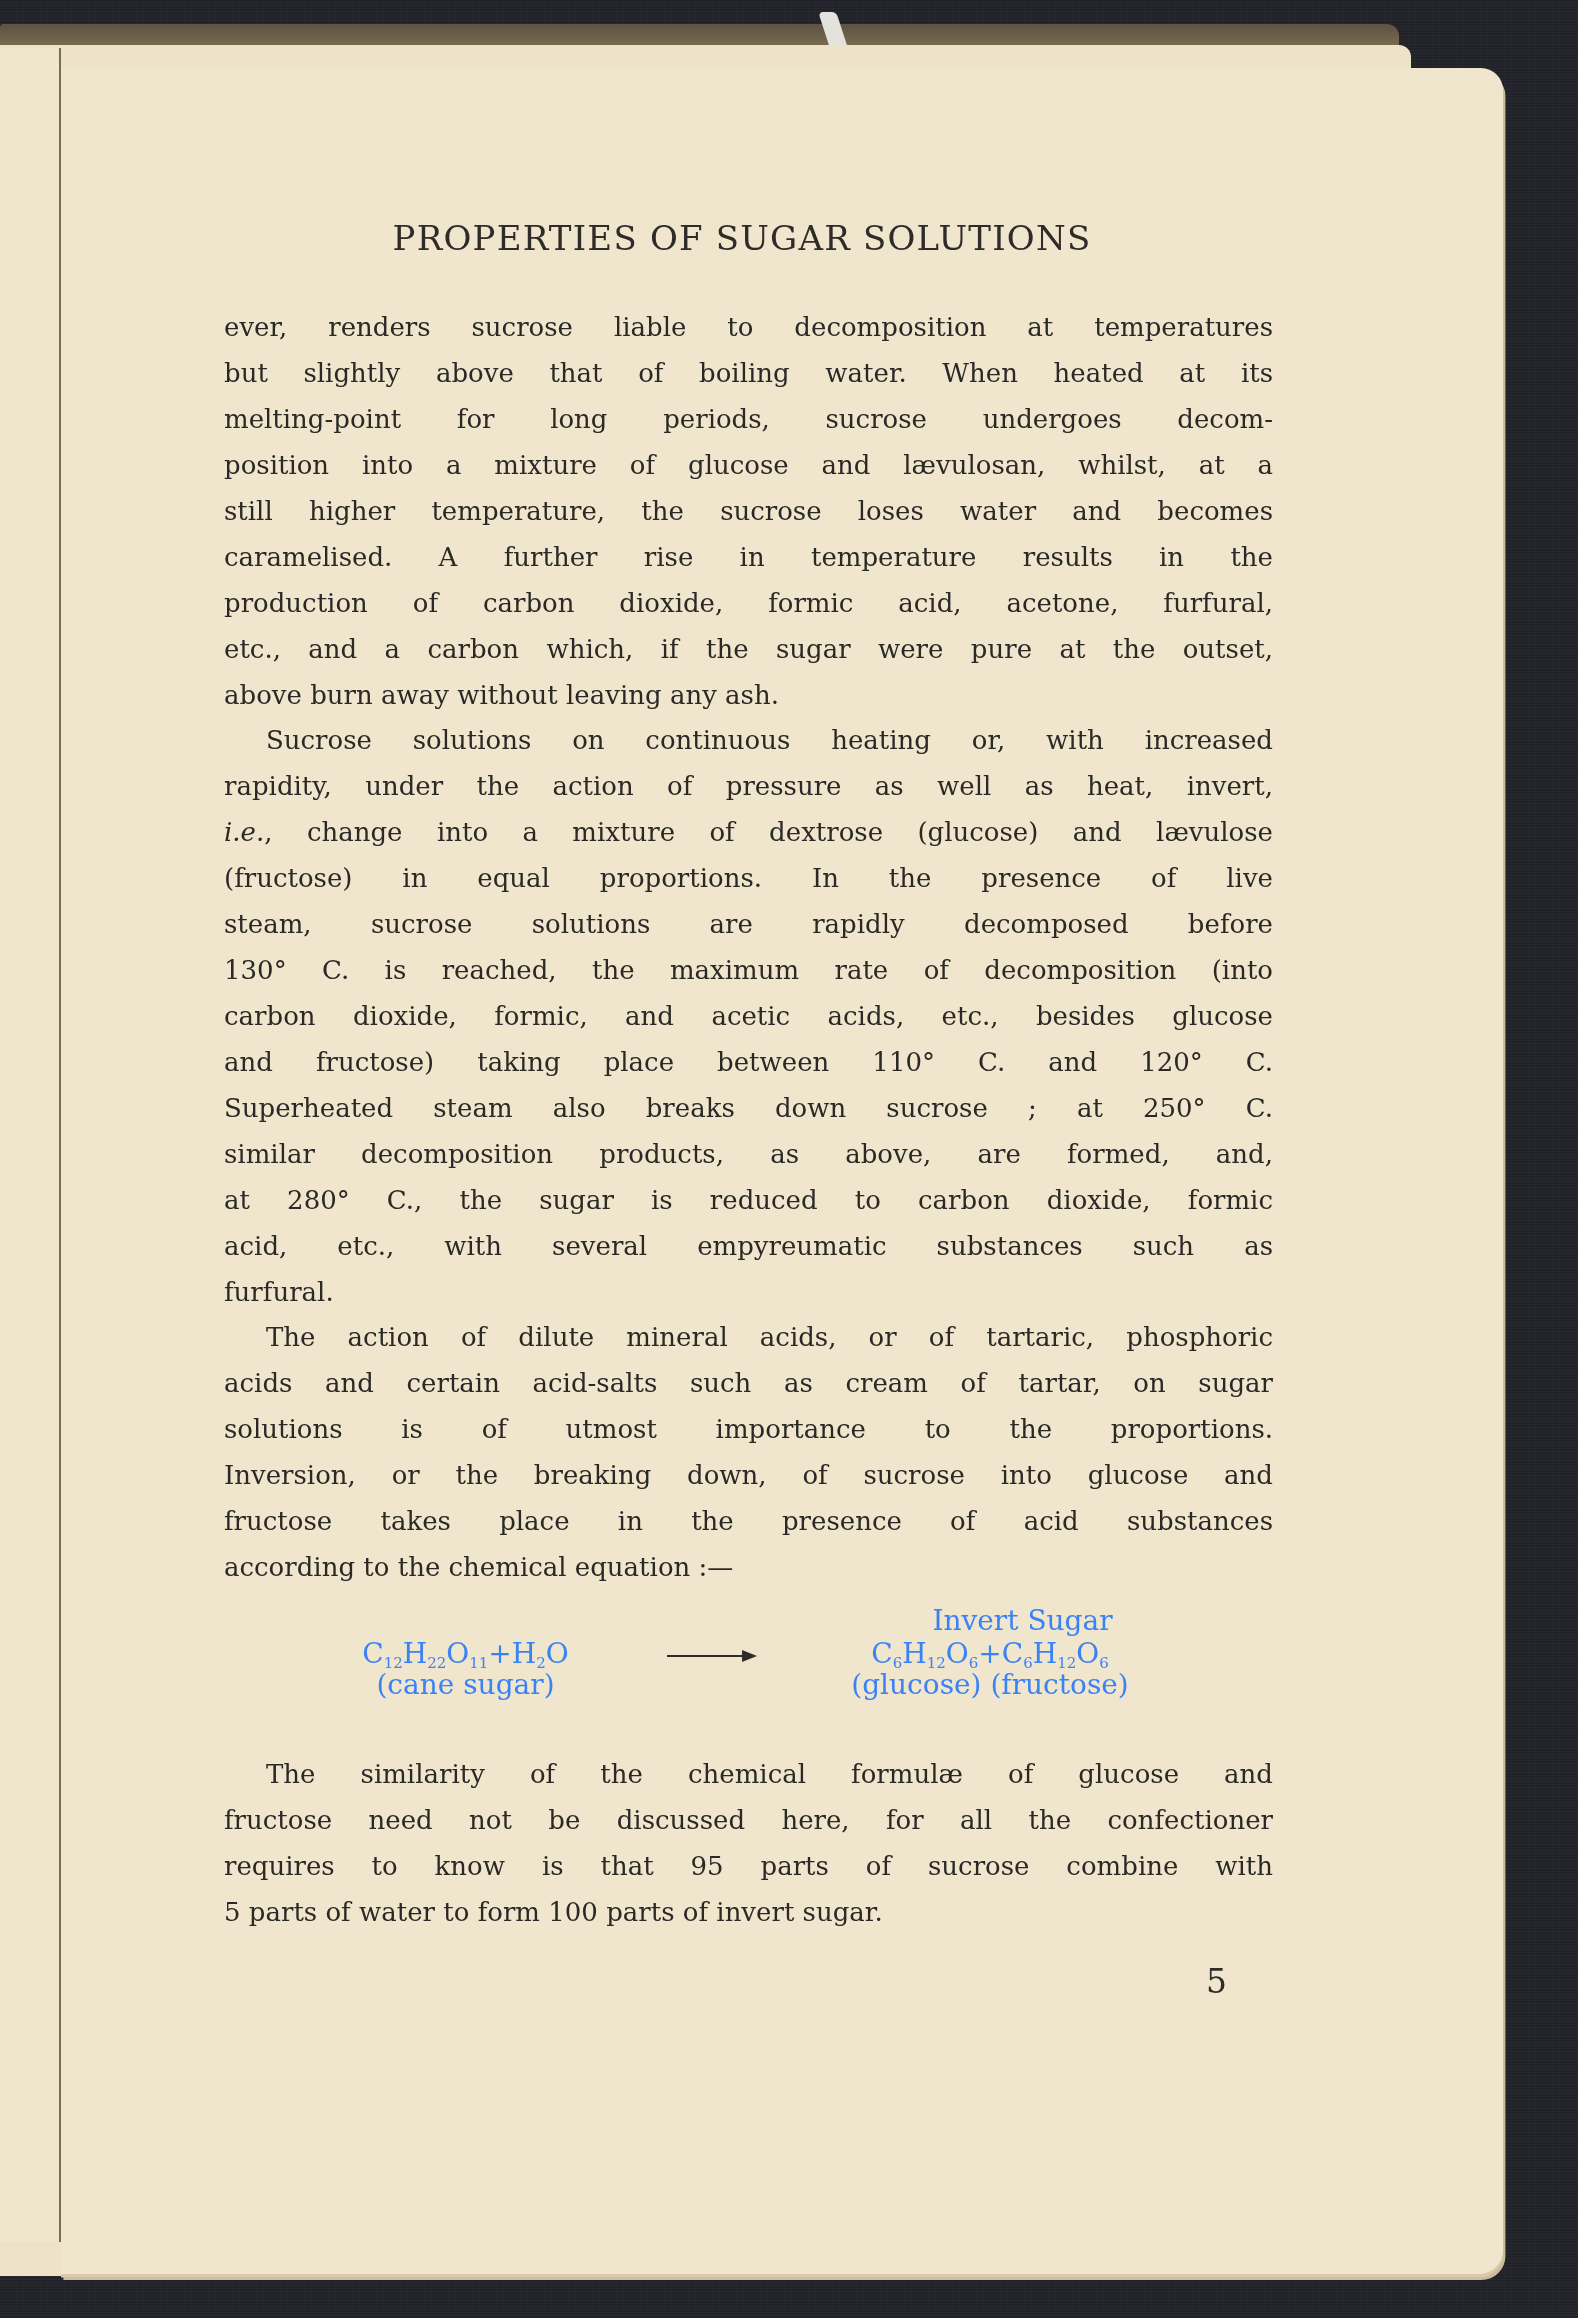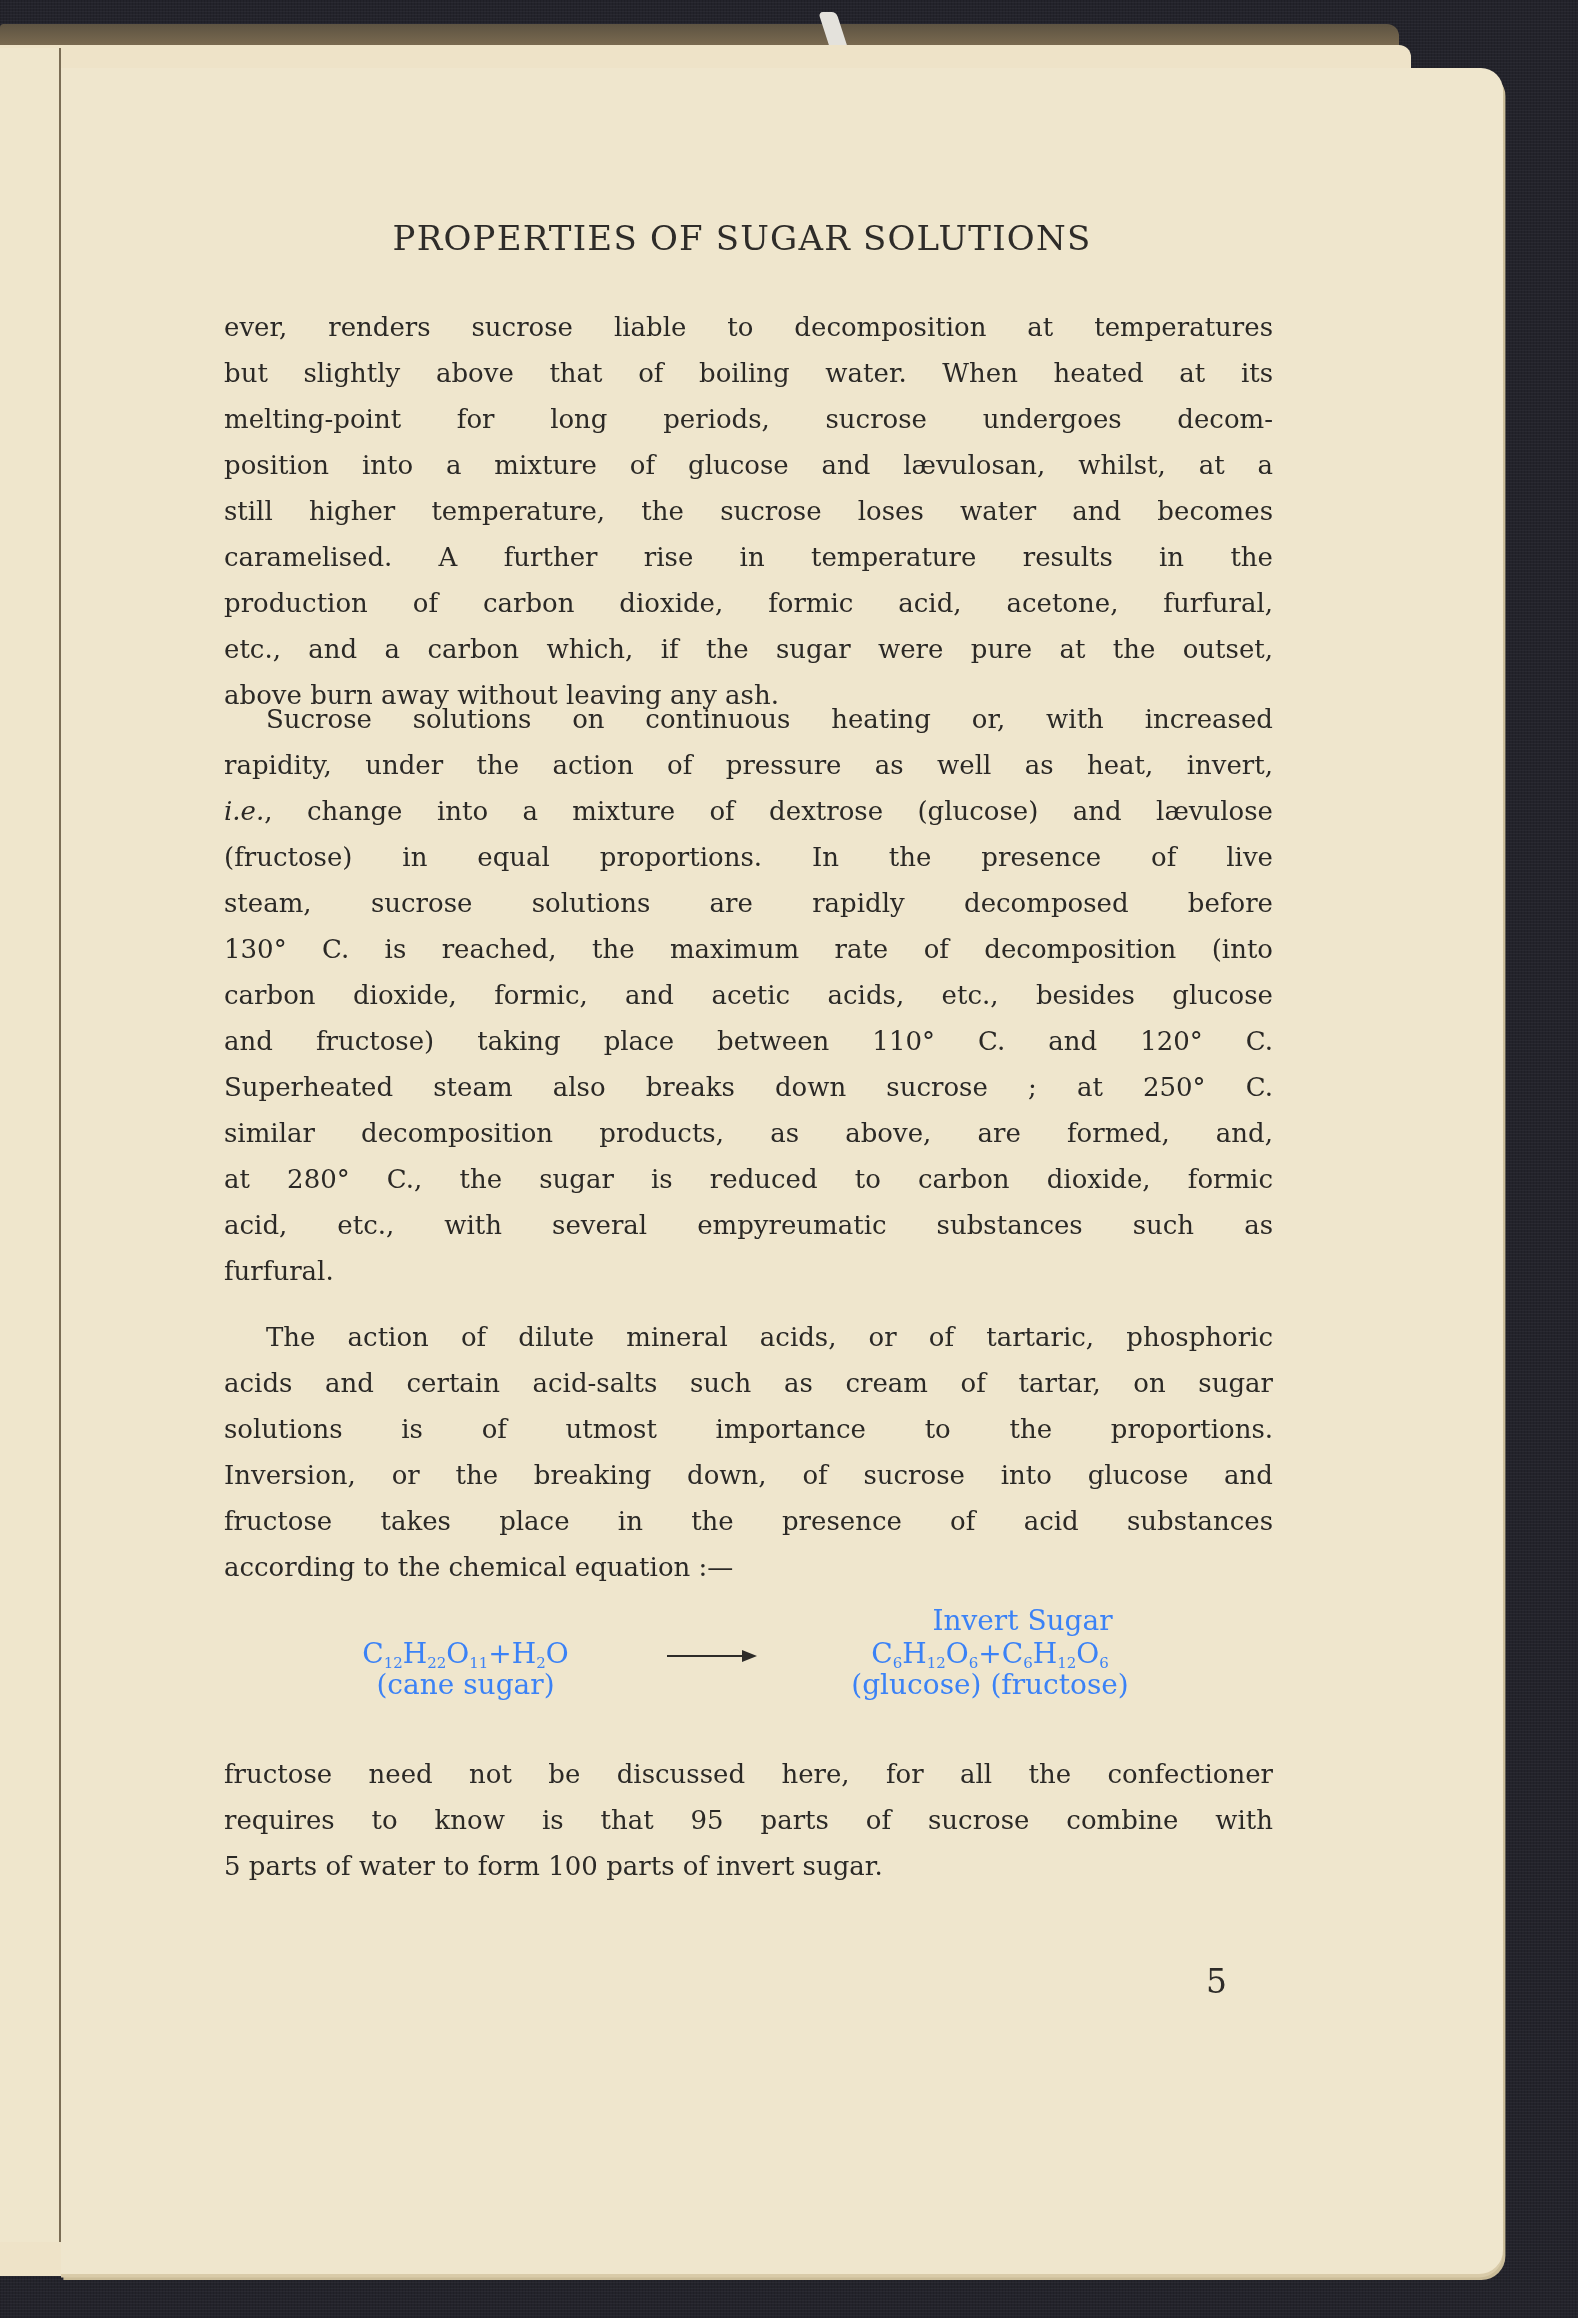--- a/index.html
+++ b/index.html
@@ -187,21 +187,21 @@
     <span class="line">ever, renders sucrose liable to decomposition at temperatures</span>
     <span class="line">but slightly above that of boiling water.  When heated at its</span>
     <span class="line">melting-point for long periods, sucrose undergoes decom-</span>
     <span class="line">position into a mixture of glucose and lævulosan, whilst, at a</span>
     <span class="line">still higher temperature, the sucrose loses water and becomes</span>
     <span class="line">caramelised.  A further rise in temperature results in the</span>
     <span class="line">production of carbon dioxide, formic acid, acetone, furfural,</span>
     <span class="line">etc., and a carbon which, if the sugar were pure at the outset,</span>
     <span class="line last">above burn away without leaving any ash.</span>
   </div>
-<div class="para" id="p2" style="top:696px;">
+<div class="para" id="p2" style="top:717px;">
     <span class="line indent">Sucrose solutions on continuous heating or, with increased</span>
     <span class="line">rapidity, under the action of pressure as well as heat, invert,</span>
     <span class="line"><i>i.e.</i>, change into a mixture of dextrose (glucose) and lævulose</span>
     <span class="line">(fructose) in equal proportions.  In the presence of live</span>
     <span class="line">steam, sucrose solutions are rapidly decomposed before</span>
     <span class="line">130° C. is reached, the maximum rate of decomposition (into</span>
     <span class="line">carbon dioxide, formic, and acetic acids, etc., besides glucose</span>
     <span class="line">and fructose) taking place between 110° C. and 120° C.</span>
     <span class="line">Superheated steam also breaks down sucrose ;  at 250° C.</span>
     <span class="line">similar decomposition products, as above, are formed, and,</span>
@@ -228,19 +228,20 @@
     <div class="shaft"></div>
     <div class="head"></div>
   </div>
   <div class="eq-right">
     <span class="formula" id="product-formula">C<sub>6</sub>H<sub>12</sub>O<sub>6</sub>+C<sub>6</sub>H<sub>12</sub>O<sub>6</sub></span>
     <span class="eq-sub">(glucose)  (fructose)</span>
   </div>
 </div>
 
 <div class="para" id="p4" style="top:1751px;">
+    <span class="line indent">The similarity of the chemical formulæ of glucose and</span>
     <span class="line">fructose need not be discussed here, for all the confectioner</span>
     <span class="line">requires to know is that 95 parts of sucrose combine with</span>
     <span class="line last">5 parts of water to form 100 parts of invert sugar.</span>
   </div>
 
 <div class="page-number">5</div>
 
 
 </body></html>

